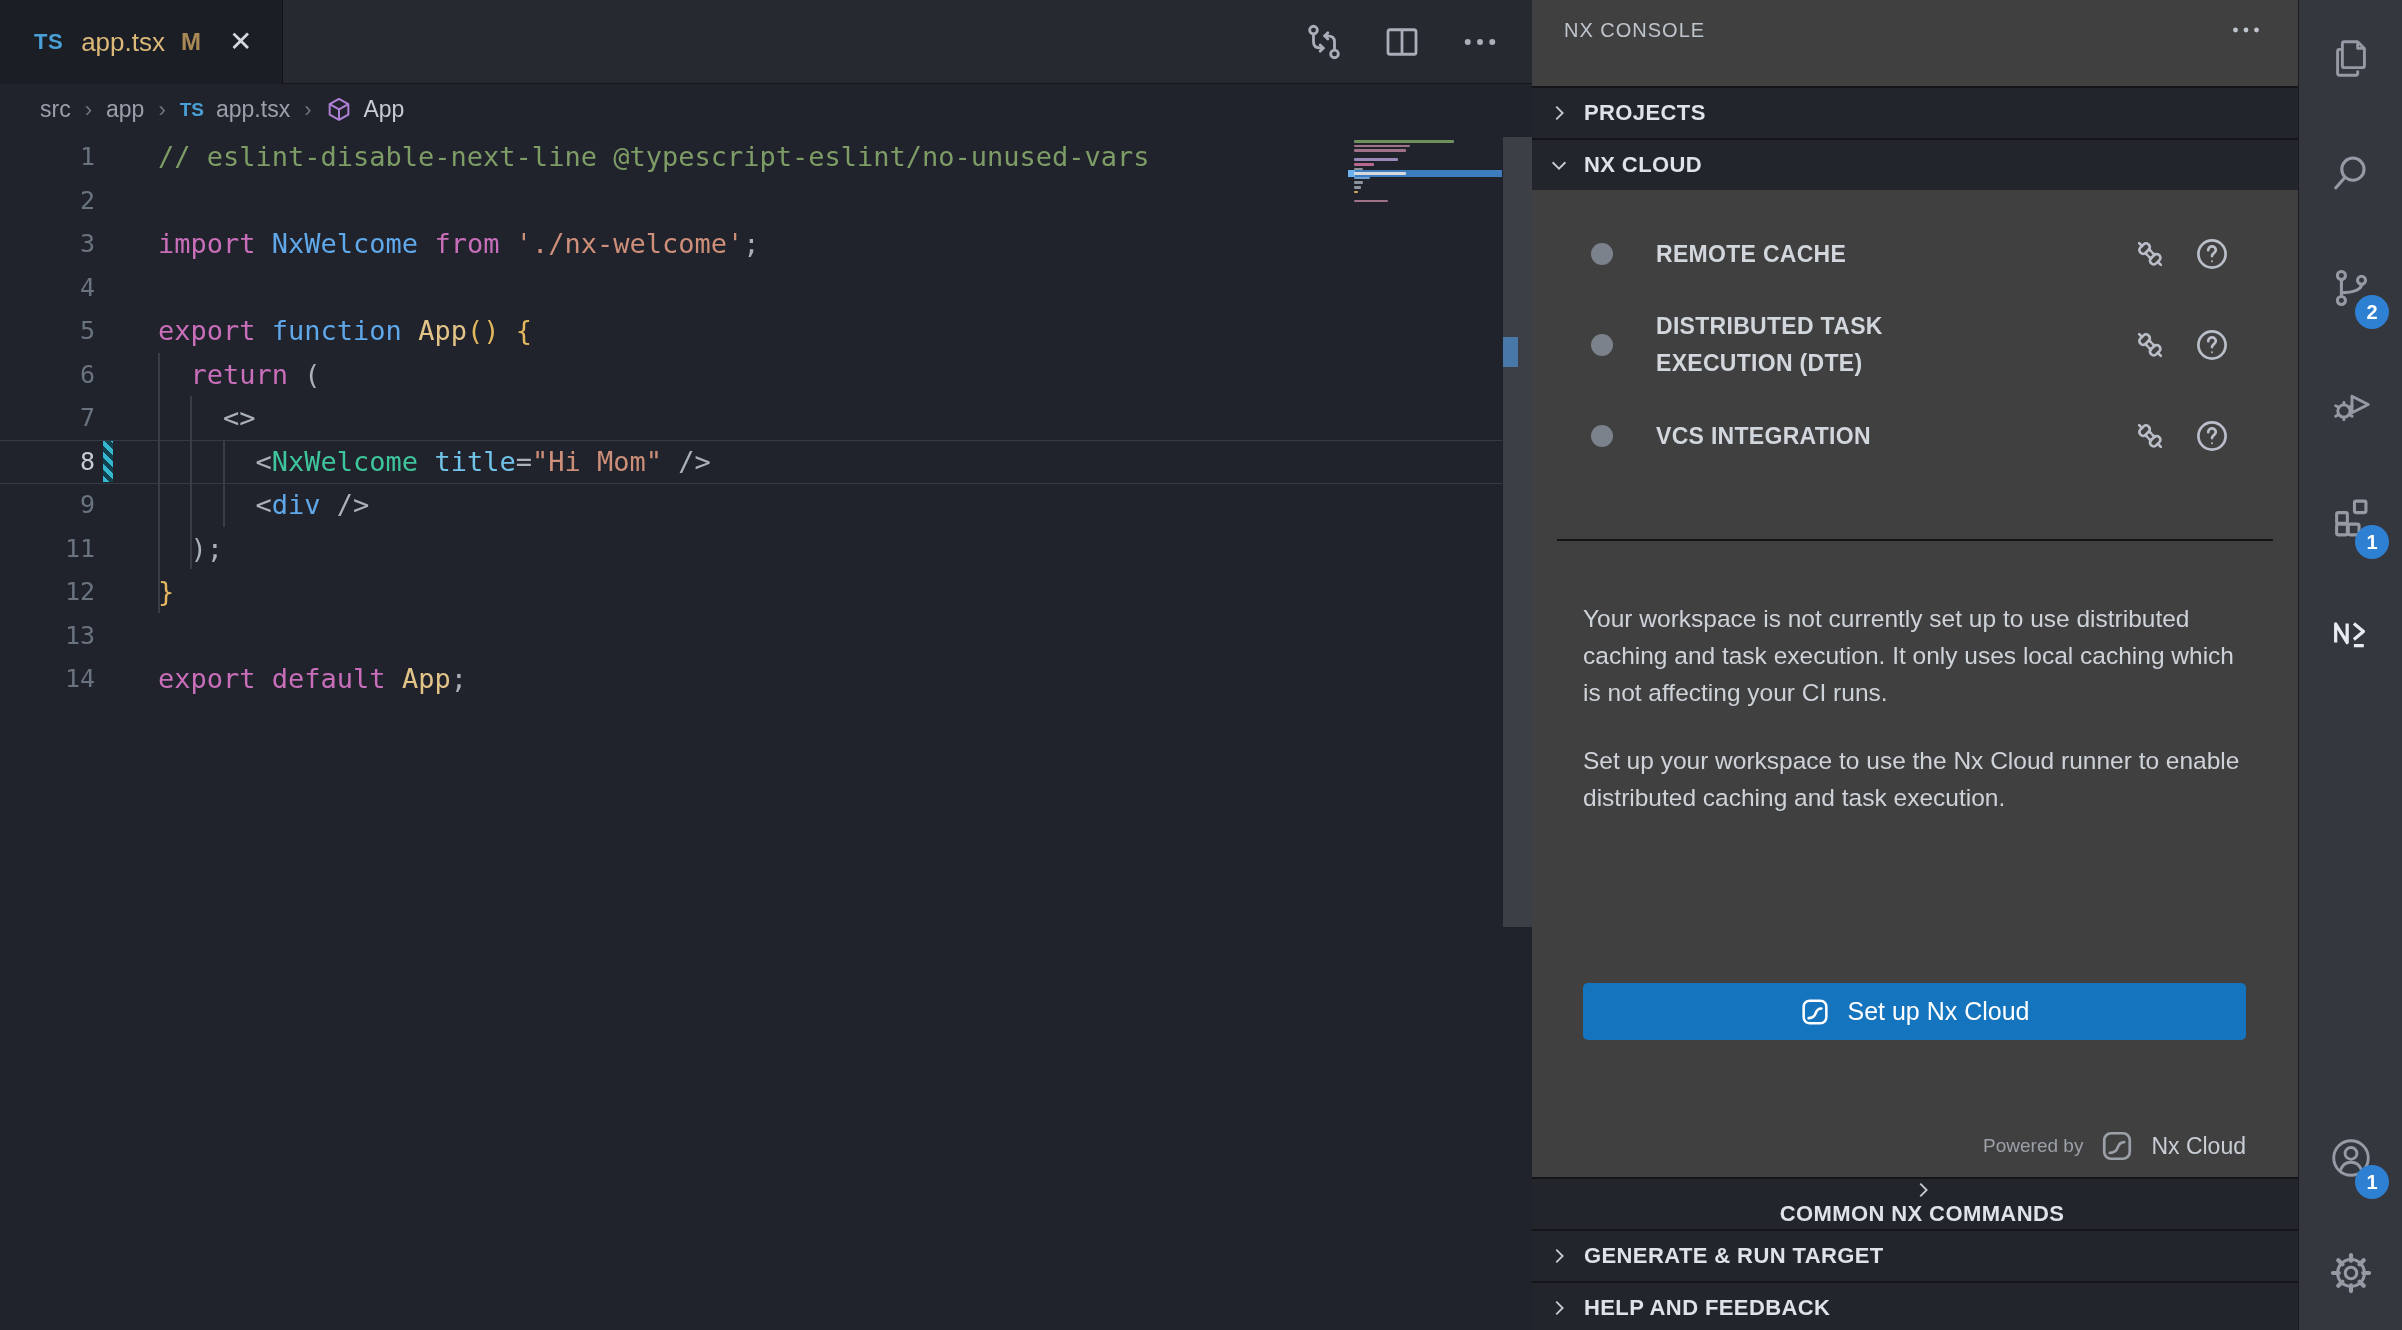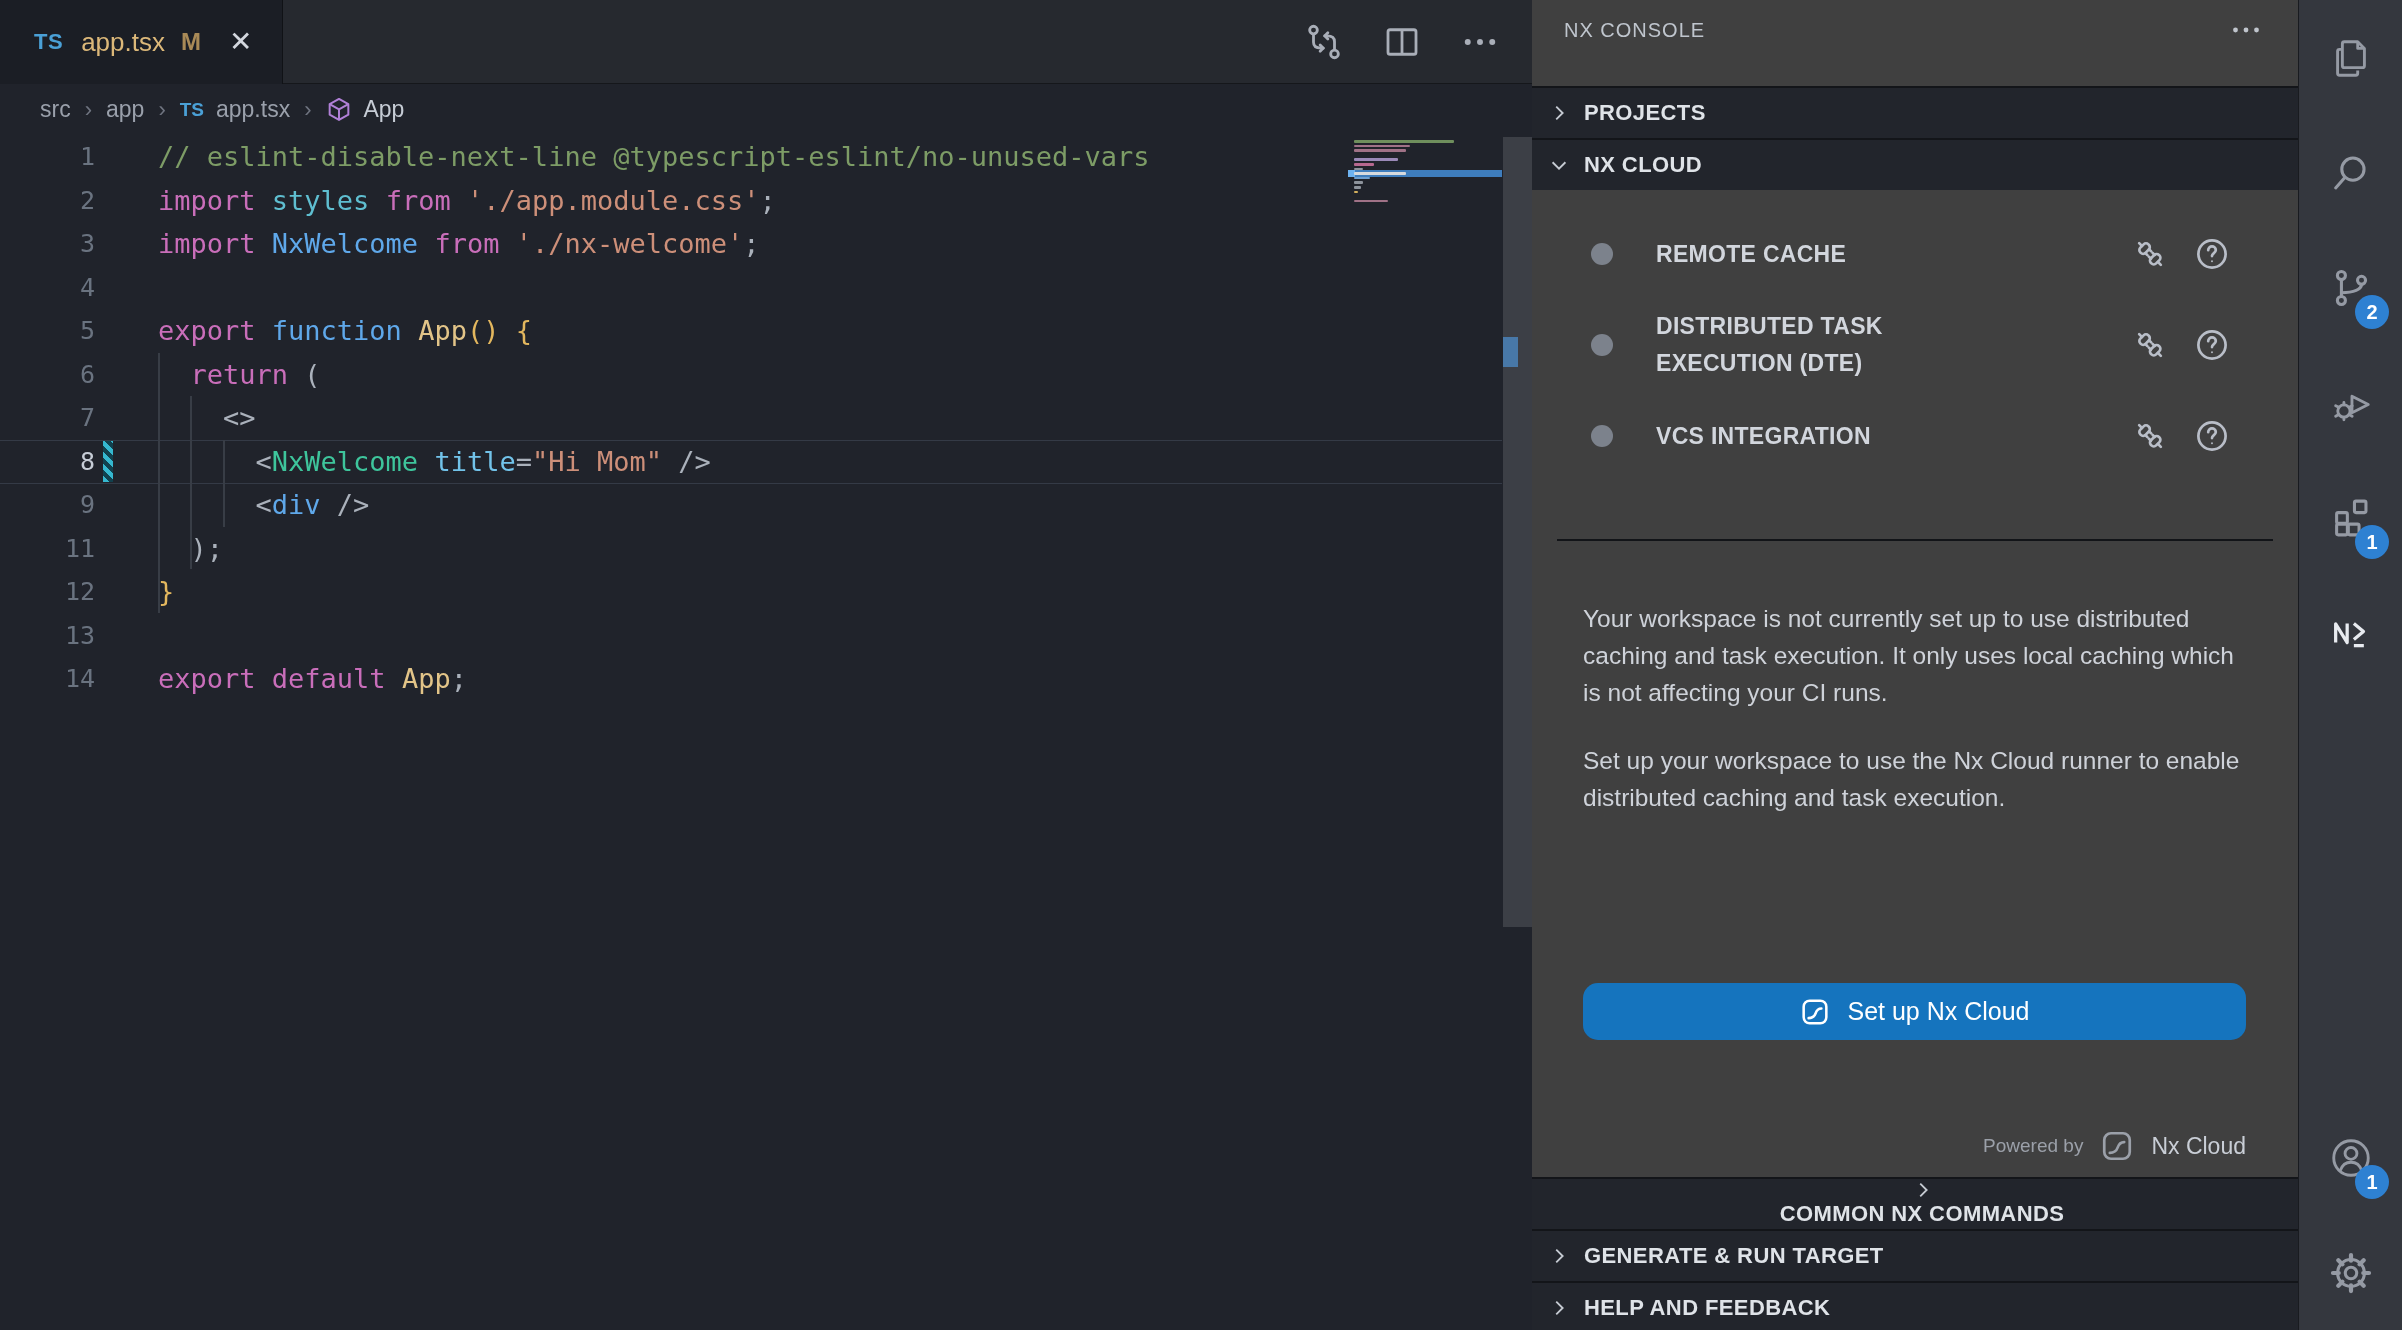--- a/index.html
+++ b/index.html
@@ -74,21 +74,21 @@
     line-height:37px; max-width:310px; }
   .nxicons { margin-left:auto; margin-right:41px; display:flex; align-items:center; gap:22px; }
   .rowicon { width:40px; height:40px; color:#b9bec8; display:flex; align-items:center; justify-content:center; cursor:pointer; }
 
   .nx-divider { position:absolute; left:25px; top:539px; width:716px; height:2px; background:#121418; }
 
   .nx-text { position:absolute; left:51px; top:600px; width:670px; font-size:24.5px; line-height:37px; color:#ced2d9; }
   .nx-text p { margin-bottom:31px; }
 
   .setup-btn { position:absolute; left:51px; top:983px; width:663px; height:57px; background:#1574be;
-    border:none; border-radius:15px; color:#ffffff; font-size:25px; font-family:"Liberation Sans",sans-serif;
+    border:none; border-radius:5px; color:#ffffff; font-size:25px; font-family:"Liberation Sans",sans-serif;
     display:flex; align-items:center; justify-content:center; gap:16px; cursor:pointer; }
   .setup-btn svg { width:32px; height:32px; }
 
   .powered { position:absolute; right:52px; top:1118px; height:56px; display:flex; align-items:center; gap:16px; }
   .powered-label { font-size:19px; color:#9ba0a9; }
   .powered-logo { width:36px; height:36px; color:#9ba0a9; }
   .powered-brand { font-size:23px; color:#c9ced6; }
 
   
   .activitybar { position:absolute; left:2298px; top:0; width:104px; height:1330px; background:#34373e;
@@ -164,21 +164,20 @@
 
   <div class="code-area" id="code-area">
       <div class="code-line">
         <span class="ln">1</span>
         <span class="lmark"></span>
         <span class="ltext"><span class="tok-comment">// eslint-disable-next-line @typescript-eslint/no-unused-vars</span></span>
       </div>
       <div class="code-line">
         <span class="ln">2</span>
         <span class="lmark"></span>
-        <span class="ltext"><span class="tok-kw">import</span><span class="tok-plain"> </span><span class="tok-cyan">styles</span><span class="tok-plain"> </span><span class="tok-kw">from</span><span class="tok-plain"> </span><span class="tok-str">'./app.module.css'</span><span class="tok-plain">;</span></span>
       </div>
       <div class="code-line">
         <span class="ln">3</span>
         <span class="lmark"></span>
         <span class="ltext"><span class="tok-kw">import</span><span class="tok-plain"> </span><span class="tok-blue">NxWelcome</span><span class="tok-plain"> </span><span class="tok-kw">from</span><span class="tok-plain"> </span><span class="tok-str">'./nx-welcome'</span><span class="tok-plain">;</span></span>
       </div>
       <div class="code-line">
         <span class="ln">4</span>
         <span class="lmark"></span>
         <span class="ltext"></span>

